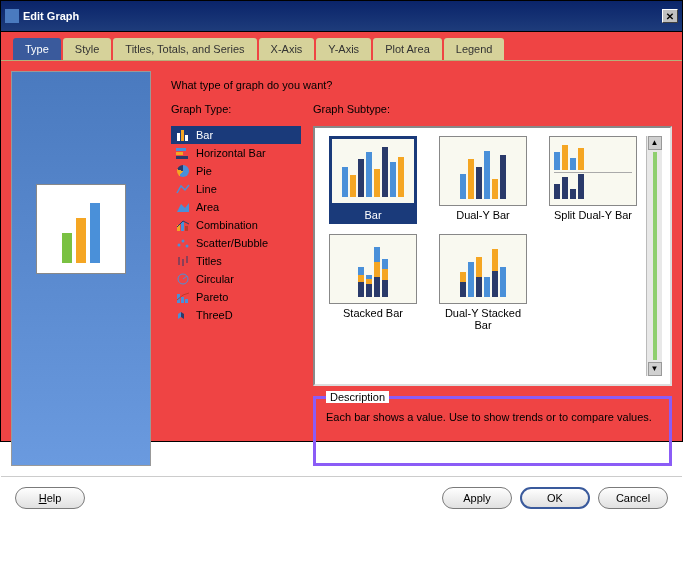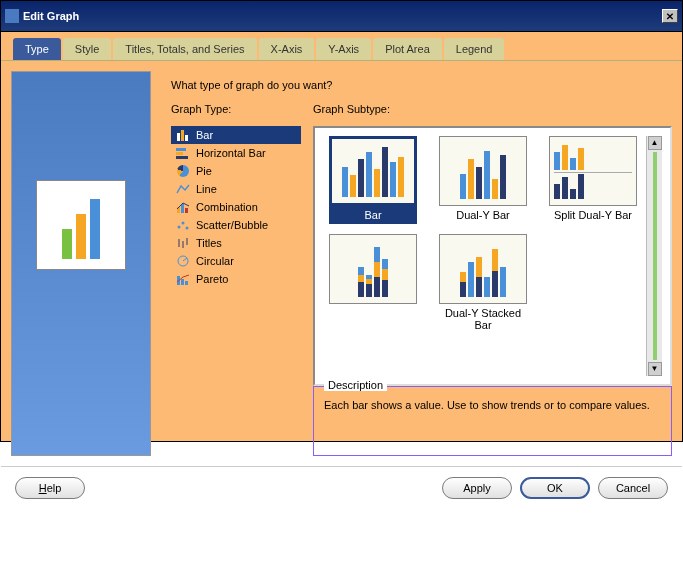--- a/index.html
+++ b/index.html
@@ -40,21 +40,21 @@
     font-weight: bold;
     color: #000;
     cursor: pointer;
   }
   .window-body {
     border: 1px solid #000;
     border-top: none;
     height: 410px;
     display: flex;
     flex-direction: column;
-    background: #fdba74;
+    background: #ef4444;
   }
   .tabbar {
     display: flex;
     padding: 6px 12px 0 12px;
     gap: 2px;
     border-bottom: 1px solid #b5b07a;
   }
   .tab {
     padding: 5px 12px;
     background: #d6d29a;
@@ -182,21 +182,22 @@
     width: 88px;
     text-align: center;
     padding: 3px 2px;
     font-size: 11px;
   }
   .sub-thumb .bar { width: 6px; }
   .c-blue { background: #4a90d9; }
   .c-orange { background: #f5a623; }
   .c-dark { background: #2a3a6a; }
   .desc-box {
-    border: 1px solid #8b5cf6;
+    border: 3px solid #8b5cf6;
+    margin-top: 10px;
     padding: 12px 10px 4px 10px;
     position: relative;
     min-height: 70px;
   }
   .desc-box .legend {
     position: absolute;
     top: -8px;
     left: 10px;
     background: #fff;
     padding: 0 4px;
@@ -295,20 +296,28 @@
               <span class="ticon">
                   <svg width="14" height="12">
                     <polyline points="1,10 5,3 9,7 13,2" stroke="#4a90d9" fill="none" stroke-width="1.5"></polyline>
                   </svg>
                 </span>
               <span>Line</span>
             </div>
             <div class="type-item">
               <span class="ticon">
                   <svg width="14" height="12">
+                    <polygon points="1,11 5,3 9,7 13,2 13,11" fill="#4a90d9"></polygon>
+                  </svg>
+                </span>
+              <span>Area</span>
+            </div>
+            <div class="type-item">
+              <span class="ticon">
+                  <svg width="14" height="12">
                     <rect x="1" y="6" width="3" height="6" fill="#f5a623"></rect>
                     <rect x="5" y="3" width="3" height="9" fill="#4a90d9"></rect>
                     <rect x="9" y="7" width="3" height="5" fill="#c0392b"></rect>
                     <polyline points="1,8 7,2 13,5" stroke="#2a3a6a" fill="none"></polyline>
                   </svg>
                 </span>
               <span>Combination</span>
             </div>
             <div class="type-item">
               <span class="ticon">
@@ -342,20 +351,29 @@
             <div class="type-item">
               <span class="ticon">
                   <svg width="14" height="12">
                     <rect x="1" y="3" width="3" height="9" fill="#4a90d9"></rect>
                     <rect x="5" y="6" width="3" height="6" fill="#4a90d9"></rect>
                     <rect x="9" y="8" width="3" height="4" fill="#4a90d9"></rect>
                     <polyline points="1,9 7,4 13,2" stroke="#c0392b" fill="none"></polyline>
                   </svg>
                 </span>
               <span>Pareto</span>
+            </div>
+            <div class="type-item">
+              <span class="ticon">
+                  <svg width="14" height="12">
+                    <polygon points="2,10 5,8 5,3 2,5" fill="#4a90d9"></polygon>
+                    <polygon points="5,8 8,10 8,5 5,3" fill="#2a3a6a"></polygon>
+                  </svg>
+                </span>
+              <span>ThreeD</span>
             </div>
           </div>
         </div>
 
         <div class="col-sub">
           <div class="lbl">Graph Subtype:</div>
           <div class="sub-box">
             <div class="sub-scroll">
 
               <div class="sub-item selected">
@@ -419,20 +437,21 @@
                       <div class="c-dark" style="height:40%"></div>
                       <div class="c-orange" style="height:30%"></div>
                       <div class="c-blue" style="height:30%"></div>
                     </div>
                   <div class="stack" style="height:38px">
                       <div class="c-dark" style="height:45%"></div>
                       <div class="c-orange" style="height:30%"></div>
                       <div class="c-blue" style="height:25%"></div>
                     </div>
                 </div>
+                <div class="sub-label-wrap">Stacked Bar</div>
               </div>
 
               <div class="sub-item">
                 <div class="sub-thumb">
                   <div class="stack" style="height:25px">
                       <div class="c-dark" style="height:60%"></div>
                       <div class="c-orange" style="height:40%"></div>
                     </div>
                   <div class="bar c-blue" style="height:35px"></div>
                   <div class="stack" style="height:40px">

